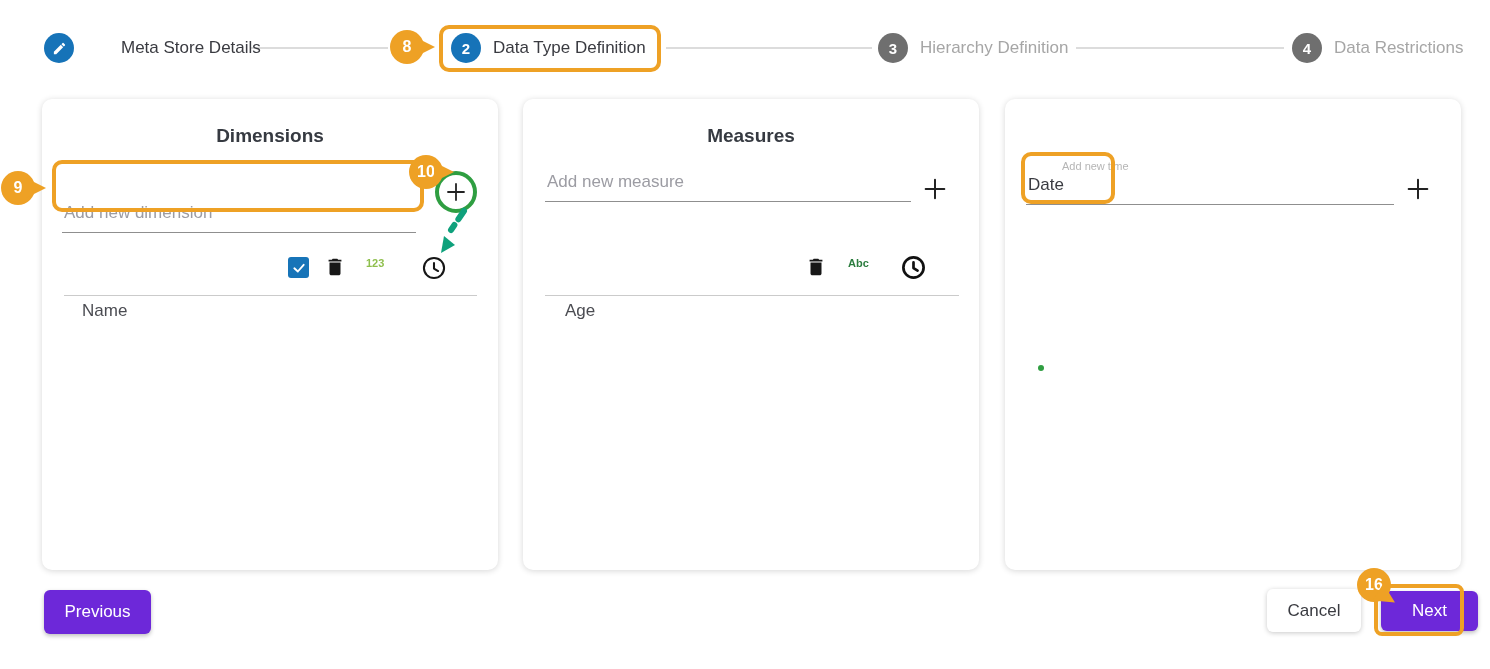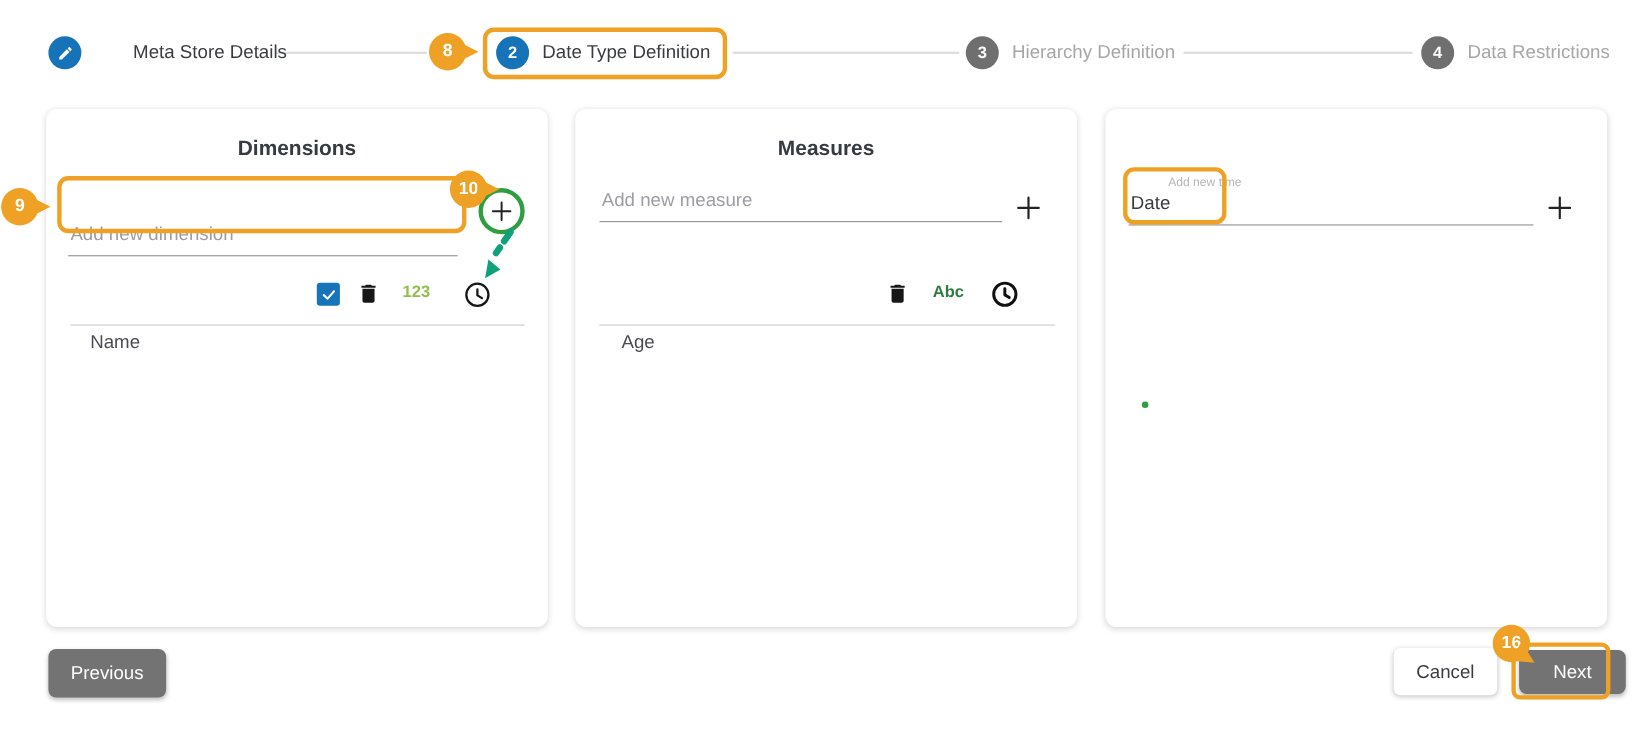--- a/index.html
+++ b/index.html
@@ -21,21 +21,21 @@
   .card { position:absolute; top:99px; width:456px; height:471px; background:#fff;
           border-radius:10px; box-shadow:0 1px 6px rgba(0,0,0,0.16); }
   .card-title { position:absolute; top:26px; left:0; width:100%; text-align:center;
                 font-size:19px; font-weight:700; color:#363A41; }
   .uline-input { position:absolute; border:none; outline:none; background:transparent;
                  border-bottom:1px solid #8F8F8F; font-size:17px; color:#3A3B41;
                  font-family:"Liberation Sans", sans-serif; padding:0 2px 9px 2px; }
   .uline-input::placeholder { color:#9C9CA3; }
   .float-label { position:absolute; font-size:11px; color:#B5B5B5; }
   .row-label { position:absolute; font-size:17px; color:#4B4C52;margin-top:44px; }
-  .type-label { position:absolute; font-size:15px; font-weight:700; }
+  .type-label { position:absolute; font-size:11px; font-weight:700; }
   .type-label.light-green { color:#8FBF4D; }
   .type-label.dark-green { color:#2C7D3F; }
   .row-divider { position:absolute; height:1px; background:#CBCBCB; }
   .icon-btn { position:absolute; background:none; border:none; padding:0; cursor:pointer;
               display:flex; align-items:center; justify-content:center; }
   .checkbox { position:absolute; width:21px; height:21px; background:#1774B8; border-radius:3px;
               display:flex; align-items:center; justify-content:center; cursor:pointer; }
   .green-dot { position:absolute; width:6px; height:6px; border-radius:50%; background:#2F9E41; }
 
   
@@ -47,21 +47,21 @@
                   border-top:10px solid transparent; border-bottom:10px solid transparent;
                   border-left:20px solid #EEA125; }
   .balloon .tip.down-right { left:21px; top:14px; transform:rotate(32deg); transform-origin:left center; }
   .green-ring { position:absolute; width:42px; height:42px; border:4px solid #2F9E41; border-radius:50%;
                 display:flex; align-items:center; justify-content:center; z-index:25; }
   .arrow-svg { position:absolute; z-index:30; pointer-events:none; }
 
   
   .btn { position:absolute; border:none; border-radius:6px; font-size:17px; cursor:pointer;
          font-family:"Liberation Sans", sans-serif; }
-  .btn.blue { background:#737373; color:#fff; box-shadow:0 2px 4px rgba(0,0,0,0.25);border-radius:7px; }
+  .btn.blue { background:#6d28d9; color:#fff; box-shadow:0 2px 4px rgba(0,0,0,0.25); }
   .btn.white { background:#fff; color:#3A3B41; box-shadow:0 1px 5px rgba(0,0,0,0.22); }
 </style>
 </head>
 <body>
 
 <div class="canvas">
 
   <div class="connector" style="left:250px; width:138px;"></div>
   <div class="connector" style="left:666px; width:206px;"></div>
   <div class="connector" style="left:1076px; width:208px;"></div>
@@ -72,21 +72,21 @@
           <path d="M3 17.25V21h3.75L17.81 9.94l-3.75-3.75L3 17.25zM20.71 7.04c.39-.39.39-1.02 0-1.41l-2.34-2.34a1 1 0 0 0-1.41 0l-1.83 1.83 3.75 3.75 1.83-1.83z"></path>
         </svg>
     </div>
     <span class="step-label">Meta Store Details</span>
   </div>
 
   <div class="step" style="left:451px; top:33px;">
     <div class="step-circle blue">
       <span>2</span>
     </div>
-    <span class="step-label">Date Type Definition</span>
+    <span class="step-label">Data Type Definition</span>
   </div>
 
   <div class="step" style="left:878px; top:33px;">
     <div class="step-circle gray">
       <span>3</span>
     </div>
     <span class="step-label muted">Hierarchy Definition</span>
   </div>
 
   <div class="step" style="left:1292px; top:33px;">

